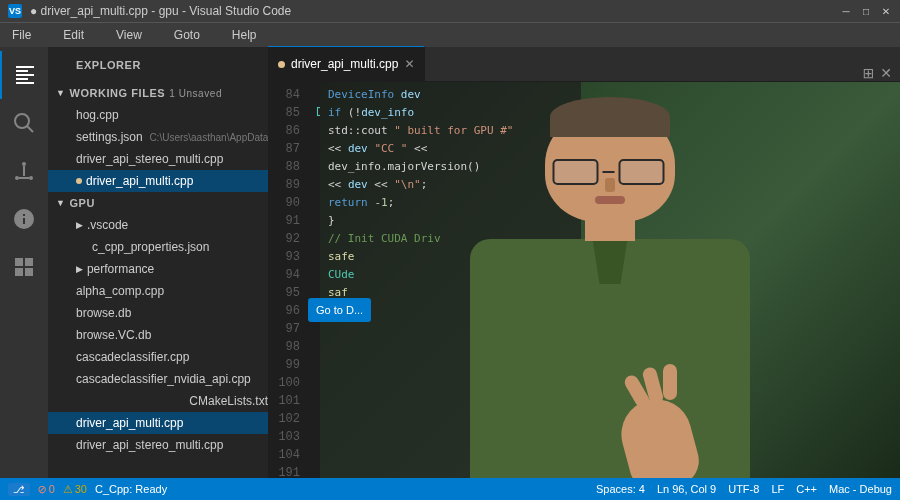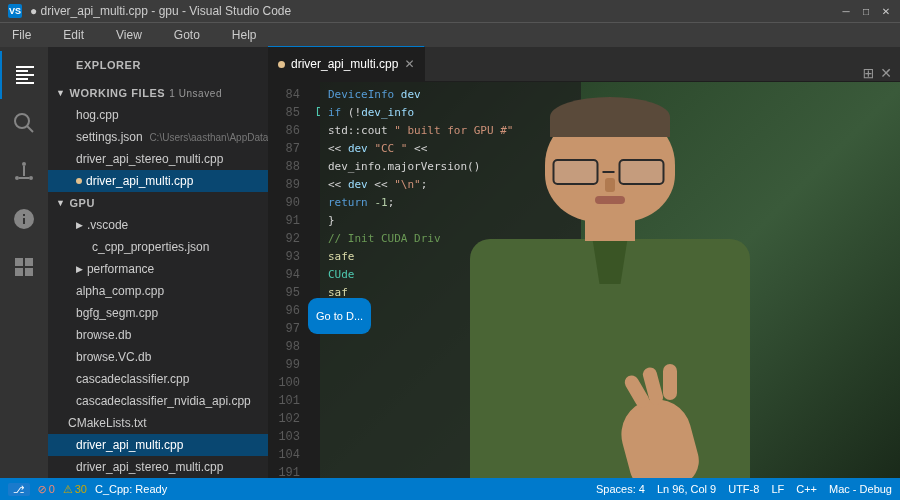--- a/index.html
+++ b/index.html
@@ -293,22 +293,22 @@
     }
 
     
     .goto-tooltip {
       position: absolute;
       top: 216px;
       left: 40px;
       background: #007acc;
       color: white;
       font-size: 11px;
-      padding: 12px 8px;
-      border-radius: 9px;
+      padding: 6px 8px;
+      border-radius: 3px;
       z-index: 20;
       white-space: nowrap;
     }
 
     
     .scrollbar {
       width: 8px;
       background: #1e1e1e;
       flex-shrink: 0;
     }
@@ -446,35 +446,32 @@
       <span>c_cpp_properties.json</span>
     </div>
     <div class="folder-item" style="padding-left:28px;">
       <span class="chevron">▶</span>
         <span>performance</span>
     </div>
     <div class="file-item" style="padding-left:28px;">
         <span>alpha_comp.cpp</span>
       </div>
     <div class="file-item" style="padding-left:28px;">
-        <span>bgfg_segm.cpp</span>
-      </div>
-    <div class="file-item" style="padding-left:28px;">
         <span>browse.db</span>
       </div>
     <div class="file-item" style="padding-left:28px;">
         <span>browse.VC.db</span>
       </div>
     <div class="file-item" style="padding-left:28px;">
         <span>cascadeclassifier.cpp</span>
       </div>
     <div class="file-item" style="padding-left:28px;">
         <span>cascadeclassifier_nvidia_api.cpp</span>
       </div>
-    <div class="file-item" style="">
+    <div class="file-item" style="justify-content:flex-end;">
         <span>CMakeLists.txt</span>
       </div>
     <div class="file-item active" style="padding-left:28px;">
         <span>driver_api_multi.cpp</span>
       </div>
     <div class="file-item" style="padding-left:28px;">
         <span>driver_api_stereo_multi.cpp</span>
       </div>
 
   </div>

